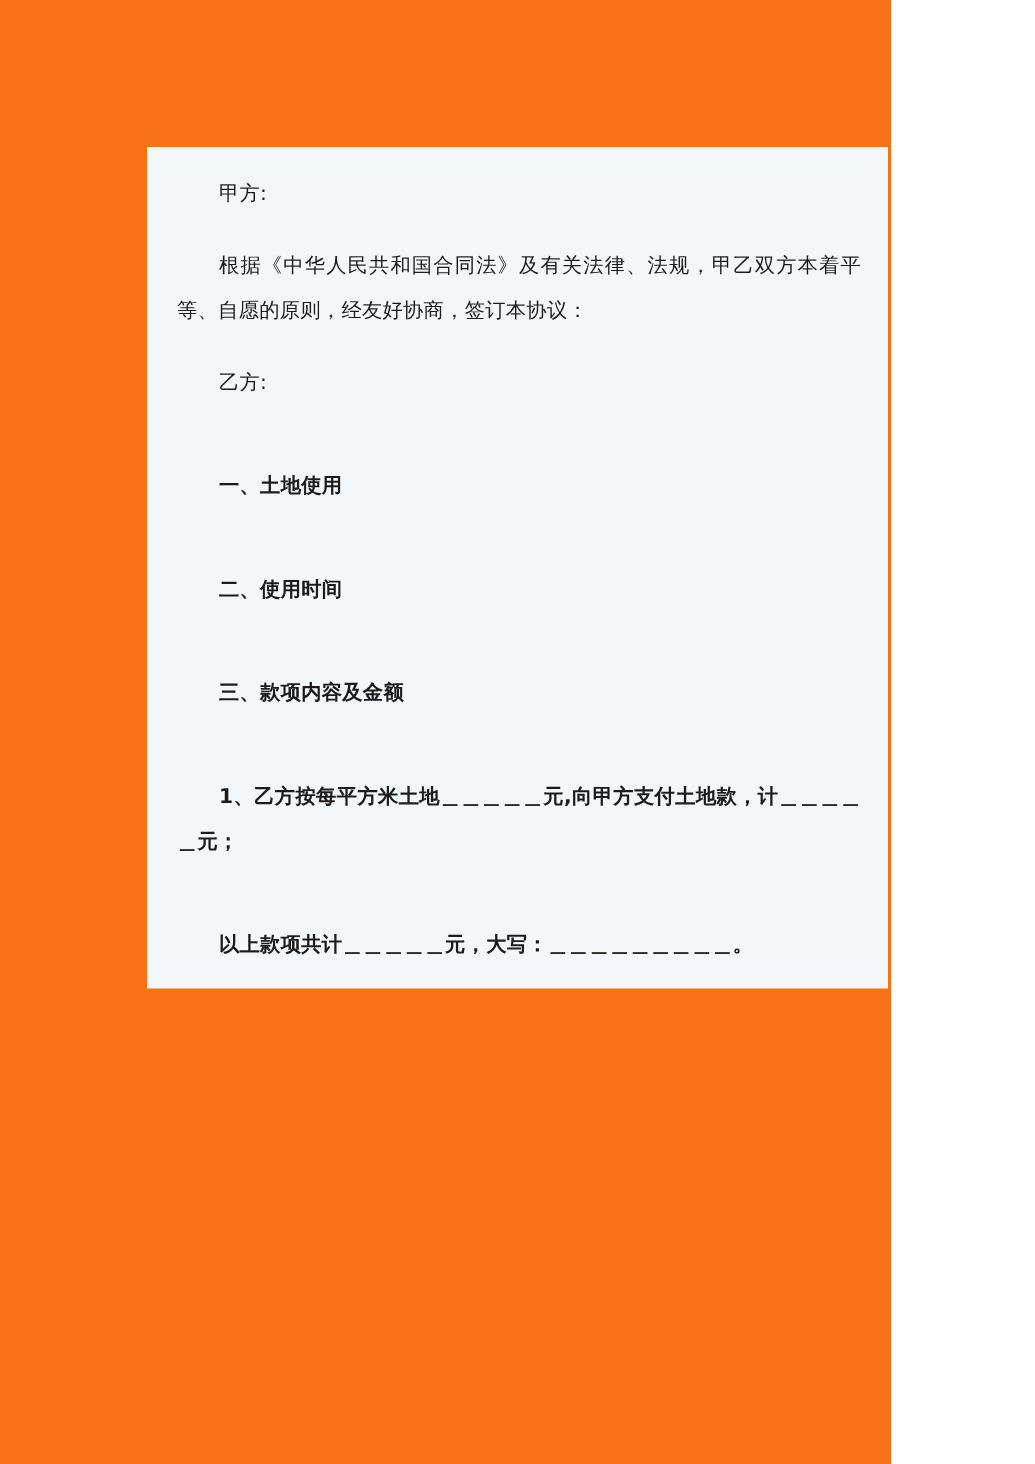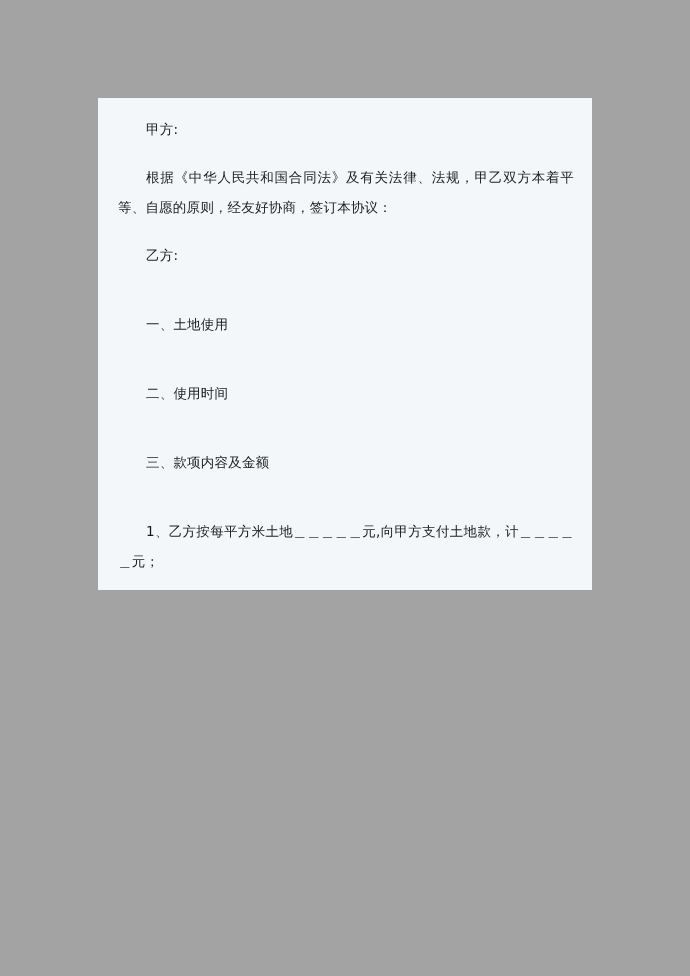--- a/index.html
+++ b/index.html
@@ -7,23 +7,23 @@
     padding: 0;
     background: #ffffff;
   }
   body {
     width: 690px;
     height: 976px;
     font-family: "DejaVu Sans", "Liberation Sans", sans-serif;
   }
   .page {
     position: relative;
-    width: 690px;
+    width: 594px;
     height: 976px;
-    background: #a3a3a3;
+    background: #f97316;
     box-sizing: border-box;
   }
   .doc-body {
     position: absolute;
     left: 98px;
     top: 98px;
     width: 494px;
     background: #f4f7fa;
     padding: 16px 0 14px 0;
     box-sizing: border-box;
@@ -38,31 +38,32 @@
     text-align: justify;
     word-break: break-all;
   }
   .para:last-child {
     margin-bottom: 0;
   }
   .indent2 {
     text-indent: 28px;
   }
   .heading {
-    font-weight: normal;
+    font-weight: bold;
     text-indent: 28px;
     margin-top: 39px;
   }
 </style>
 </head>
 <body>
 
 <div class="page">
   <div class="doc-body">
     <p class="para indent2">甲方:</p>
     <p class="para indent2">根据《中华人民共和国合同法》及有关法律、法规，甲乙双方本着平等、自愿的原则，经友好协商，签订本协议：</p>
     <p class="para indent2">乙方:</p>
     <p class="para heading">一、土地使用</p>
     <p class="para heading">二、使用时间</p>
     <p class="para heading">三、款项内容及金额</p>
     <p class="para heading">1、乙方按每平方米土地＿＿＿＿＿元,向甲方支付土地款，计＿＿＿＿＿元；</p>
+    <p class="para heading">以上款项共计＿＿＿＿＿元，大写：＿＿＿＿＿＿＿＿＿。</p>
   </div>
 </div>
 
 </body></html>

